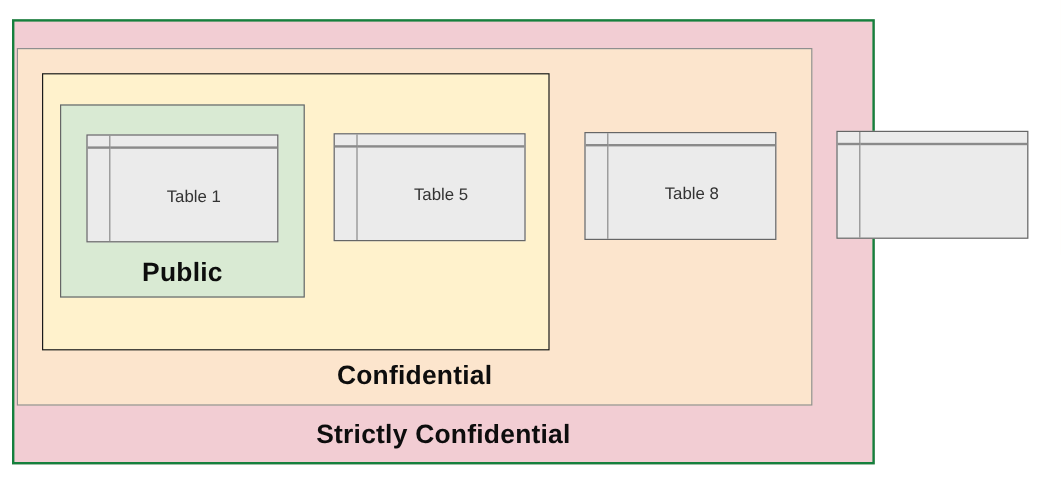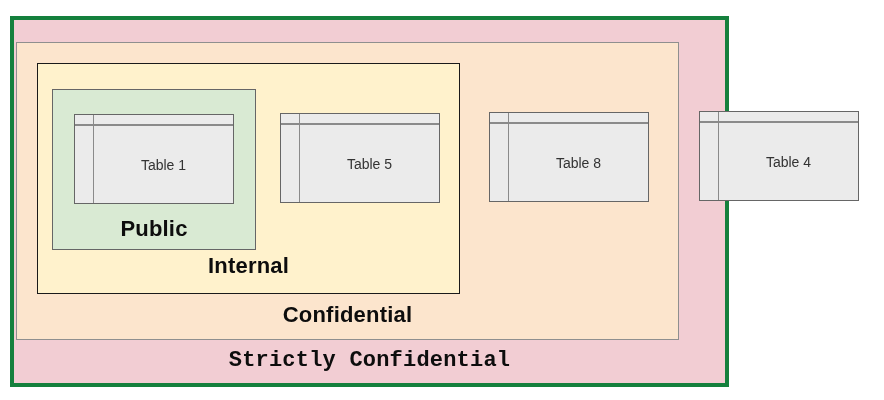--- a/index.html
+++ b/index.html
@@ -9,21 +9,21 @@
     font-family:"Liberation Sans", sans-serif;
     position:relative;
     overflow:hidden;
   }
   .canvas { position:absolute; left:0; top:0; width:884px; height:400px; }
 
   .zone { position:absolute; }
 
   .zone-strict {
     left:10px; top:16px; width:719px; height:371px;
-    border:4px solid #15803d;
+    border:2px solid #15803d;
     background:#f2cdd3;
   }
   .zone-conf {
     left:2px; top:22px; width:663px; height:298px;
     border:1px solid #8f8f8f;
     background:#fce5cd;
   }
   .zone-int {
     left:20px; top:20px; width:423px; height:231px;
     border:1.5px solid #1a1a1a;
@@ -39,21 +39,21 @@
     position:absolute; left:0; right:0;
     text-align:center;
     font-weight:700;
     font-size:22px;
     color:#0d0d0d;
     letter-spacing:0.2px;
   }
   .label-public        { bottom:7px; }
   .label-internal      { bottom:14px; }
   .label-confidential  { bottom:11px;margin-top:25px; }
-  .label-strict        { bottom:10px;font-family:Liberation Mono, monospace; }
+  .label-strict        { bottom:10px; }
 
   .table-icon {
     position:absolute;
     width:160px; height:90px;
     background:#ebebeb;
     border:1px solid #666666;
     display:grid;
     grid-template-columns:19px 1fr;
     grid-template-rows:11px 1fr;
   }
@@ -93,36 +93,34 @@
           <div class="zone-label label-public">Public</div>
         </div>
 
         <div class="table-icon table-2">
           <div class="tc-corner"></div>
           <div class="tc-top"></div>
           <div class="tc-side"></div>
           <div class="tc-main">Table 5</div>
         </div>
 
-        <div class="zone-label label-internal">Internal</div>
       </div>
 
       <div class="table-icon table-3">
         <div class="tc-corner"></div>
         <div class="tc-top"></div>
         <div class="tc-side"></div>
         <div class="tc-main">Table 8</div>
       </div>
 
       <div class="zone-label label-confidential">Confidential</div>
     </div>
 
     <div class="table-icon table-4">
       <div class="tc-corner"></div>
       <div class="tc-top"></div>
       <div class="tc-side"></div>
-      <div class="tc-main">Table 4</div>
     </div>
 
     <div class="zone-label label-strict">Strictly Confidential</div>
   </div>
 
 </div>
 
 </body></html>

